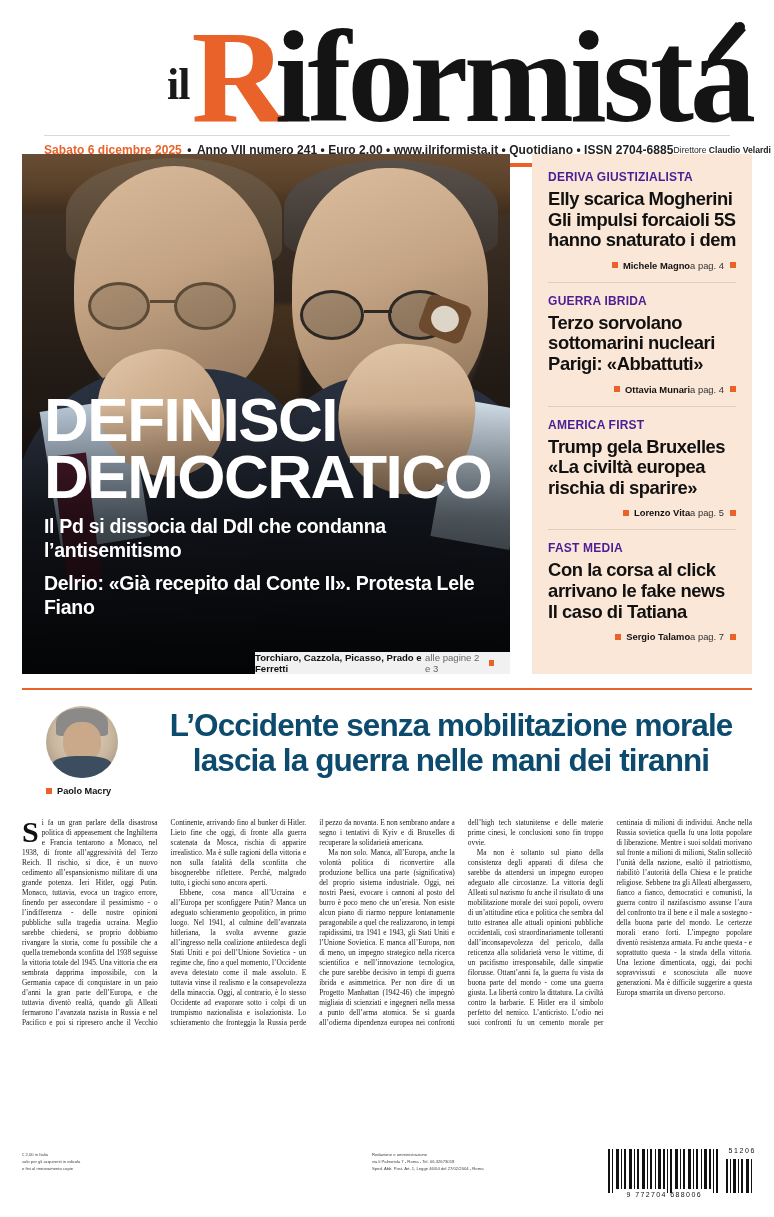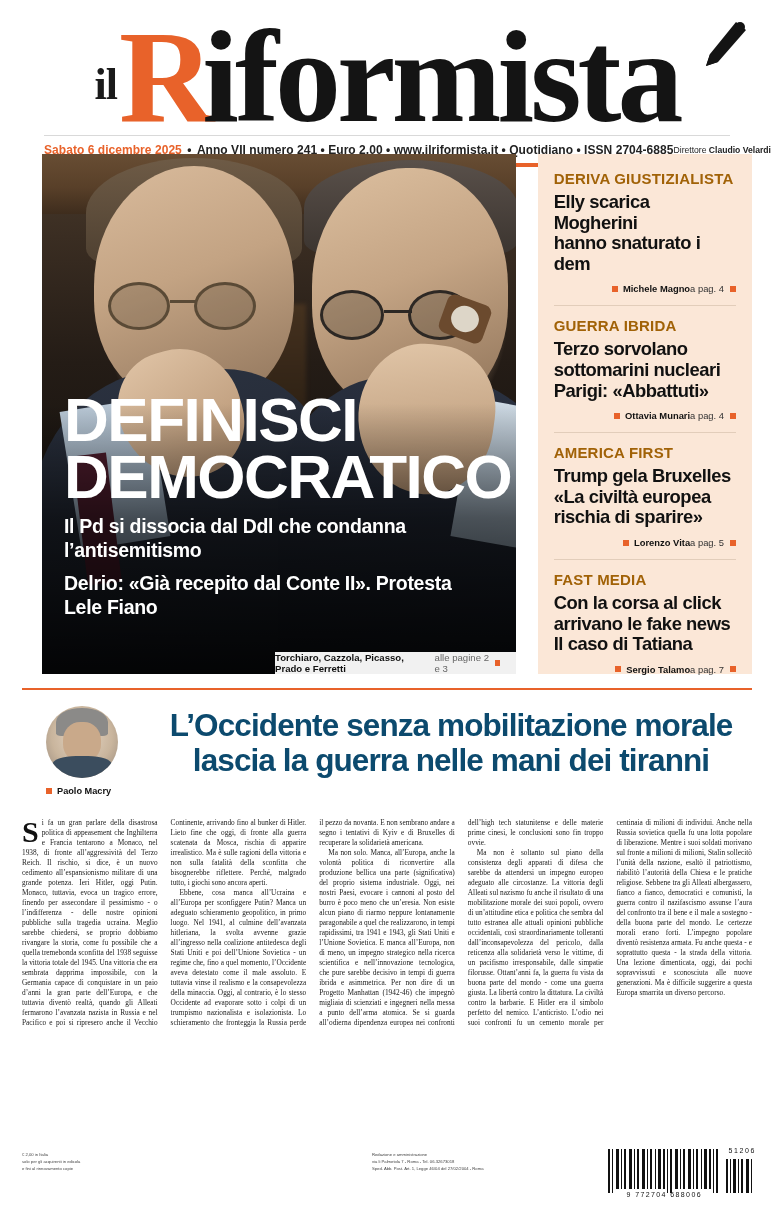--- a/index.html
+++ b/index.html
@@ -6,21 +6,21 @@
   html, body {
     width: 774px; height: 1217px;
     background: #ffffff;
     font-family: "Liberation Sans", sans-serif;
     overflow: hidden;
   }
   .page { position: relative; width: 774px; height: 1217px; background:#fff; }
 
   
   .masthead { position: relative; padding: 12px 22px 0 22px; height: 140px; }
-  .logo-row { display:flex; align-items:flex-start; justify-content:center; }
+  .logo-row { display:flex; align-items:flex-start; justify-content:flex-end; }
   .logo {
     font-family: "Liberation Serif", serif;
     font-weight: 700;
     letter-spacing: -3px;
     line-height: 0.92;
     white-space: nowrap;
     display:flex; align-items:baseline;
   }
   .logo .il {
     font-size: 44px; color:#1a1a1a; letter-spacing:-1px;
@@ -50,21 +50,21 @@
   .direttore { font-size:8.6px; color:#222; margin-right:8px;}
   .direttore b { font-weight:700; }
   .edizione {
     background:#E8622A; color:#fff; font-weight:400; font-style:italic;
     font-size:13px; letter-spacing:0.2px; padding:4px 7px 4px 16px;
   }
   .mh-rule-bottom { height:3.5px; background:#E8622A; margin:5px 22px 0 22px; }
 
   
   .hero { position:relative; margin: 14px 22px 0 22px; display:flex; gap:0; }
-  .hero-photo-wrap { position:relative; width:504px; height:520px; overflow:hidden; background:#3b82f6;margin-left:20px;}
+  .hero-photo-wrap { position:relative; width:504px; height:520px; overflow:hidden; background:#3b82f6;}
   .photo {
     position:absolute; inset:0;
     background:
       radial-gradient(ellipse 120px 150px at 152px 175px, #c8a98c 0%, #a88a6e 42%, rgba(60,45,35,0) 72%),
       radial-gradient(ellipse 130px 160px at 372px 165px, #cbab8e 0%, #ab8b6f 42%, rgba(60,45,35,0) 72%),
       linear-gradient(180deg, #4a3b2c 0%, #3a2d22 16%, #241c16 40%, #16120e 70%, #0b0907 100%);
   }
   
   .photo-bench {
     position:absolute; left:0; right:0; top:0; height:60px;
@@ -184,21 +184,21 @@
   .hero-credit-bar .pg { color:#666; margin-left:3px; font-weight:400;}
   .sq { display:inline-block; width:6px; height:6px; background:#E8622A; margin-left:6px; }
 
   
   .sidebar {
     width:226px; margin-left:22px; background:#FBE7D7; padding:16px 16px 10px 16px;
     height:520px;
   }
   .sb-item { padding-bottom:2px; }
   .sb-kicker {
-    color:#a16207; font-weight:700; font-size:15px; letter-spacing:0.2px;
+    color:#4c1d95; font-weight:700; font-size:12px; letter-spacing:0.2px;
     text-transform:uppercase; margin-bottom:5px;
   }
   .sb-title {
     color:#111; font-weight:700; font-size:18.4px; line-height:1.12; letter-spacing:-0.45px;
   }
   .sb-meta {
     display:flex; align-items:center; justify-content:flex-end;
     margin-top:9px; font-size:9.4px; color:#111;
   }
   .sb-author { font-weight:700; display:flex; align-items:center; }
@@ -341,20 +341,21 @@
         <span class="sq"></span>
       </div>
     </div>
 
     <div class="sidebar">
 
       <div class="sb-item">
         <div class="sb-kicker">DERIVA GIUSTIZIALISTA</div>
         <div class="sb-title">
           <div>Elly scarica Mogherini</div>
+          <div>Gli impulsi forcaioli 5S</div>
           <div>hanno snaturato i dem</div>
         </div>
         <div class="sb-meta">
           <span class="sb-author">
               <i class="bullet"></i>
               <span>Michele Magno</span>
             </span>
           <span class="sb-pag">
               <span>a pag. 4</span>
               <i class="bullet"></i>

